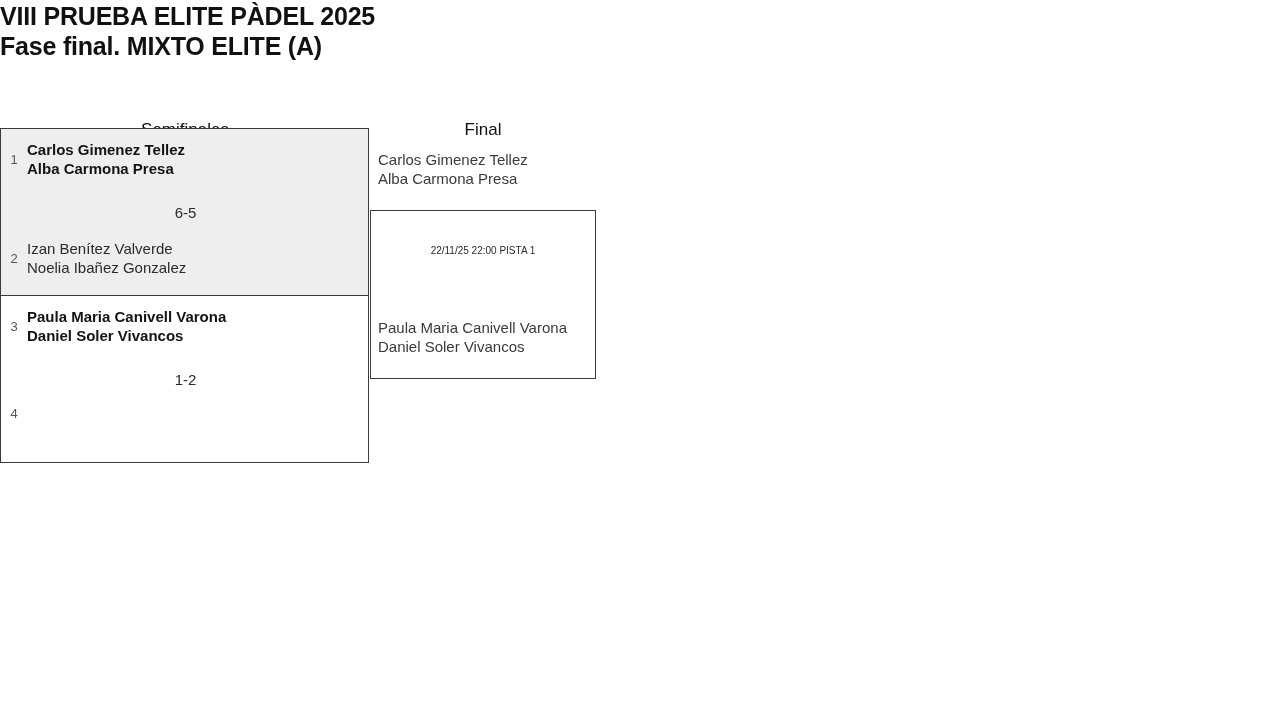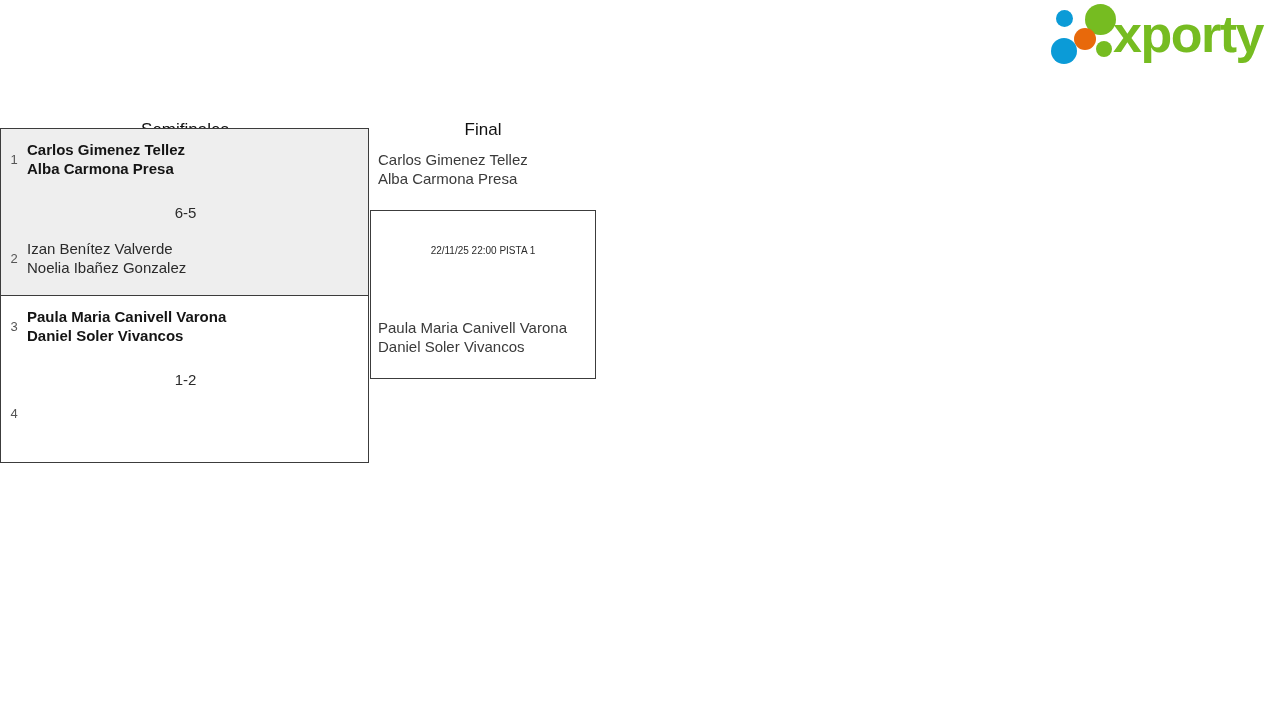--- a/index.html
+++ b/index.html
@@ -187,31 +187,25 @@
     font-size: 10px;
     color: #2b2b2b;
     white-space: nowrap;
   }
 </style>
 </head>
 <body>
 
 <div class="page-header">
 
-
-  <div class="logo">
-    <div class="logo-dots">
-      <span class="dot dot-blue-sm"></span>
-      <span class="dot dot-green-lg"></span>
-      <span class="dot dot-orange"></span>
-      <span class="dot dot-blue-lg"></span>
-      <span class="dot dot-green-sm"></span>
-    </div>
-    <div class="logo-word">xporty</div>
-  </div>
+  <div class="title-block">
+    <div class="title-line">VIII PRUEBA ELITE PÀDEL 2025</div>
+    <div class="title-line">Fase final. MIXTO ELITE (A)</div>
+  </div>
+
 
 </div>
 
 <div class="round-header round-header-semis">Semifinales</div>
 <div class="round-header round-header-final">Final</div>
 
 <div class="semis-column">
 
   <div class="match-box match-semi-1">
     <div class="team-row team-row-top">

